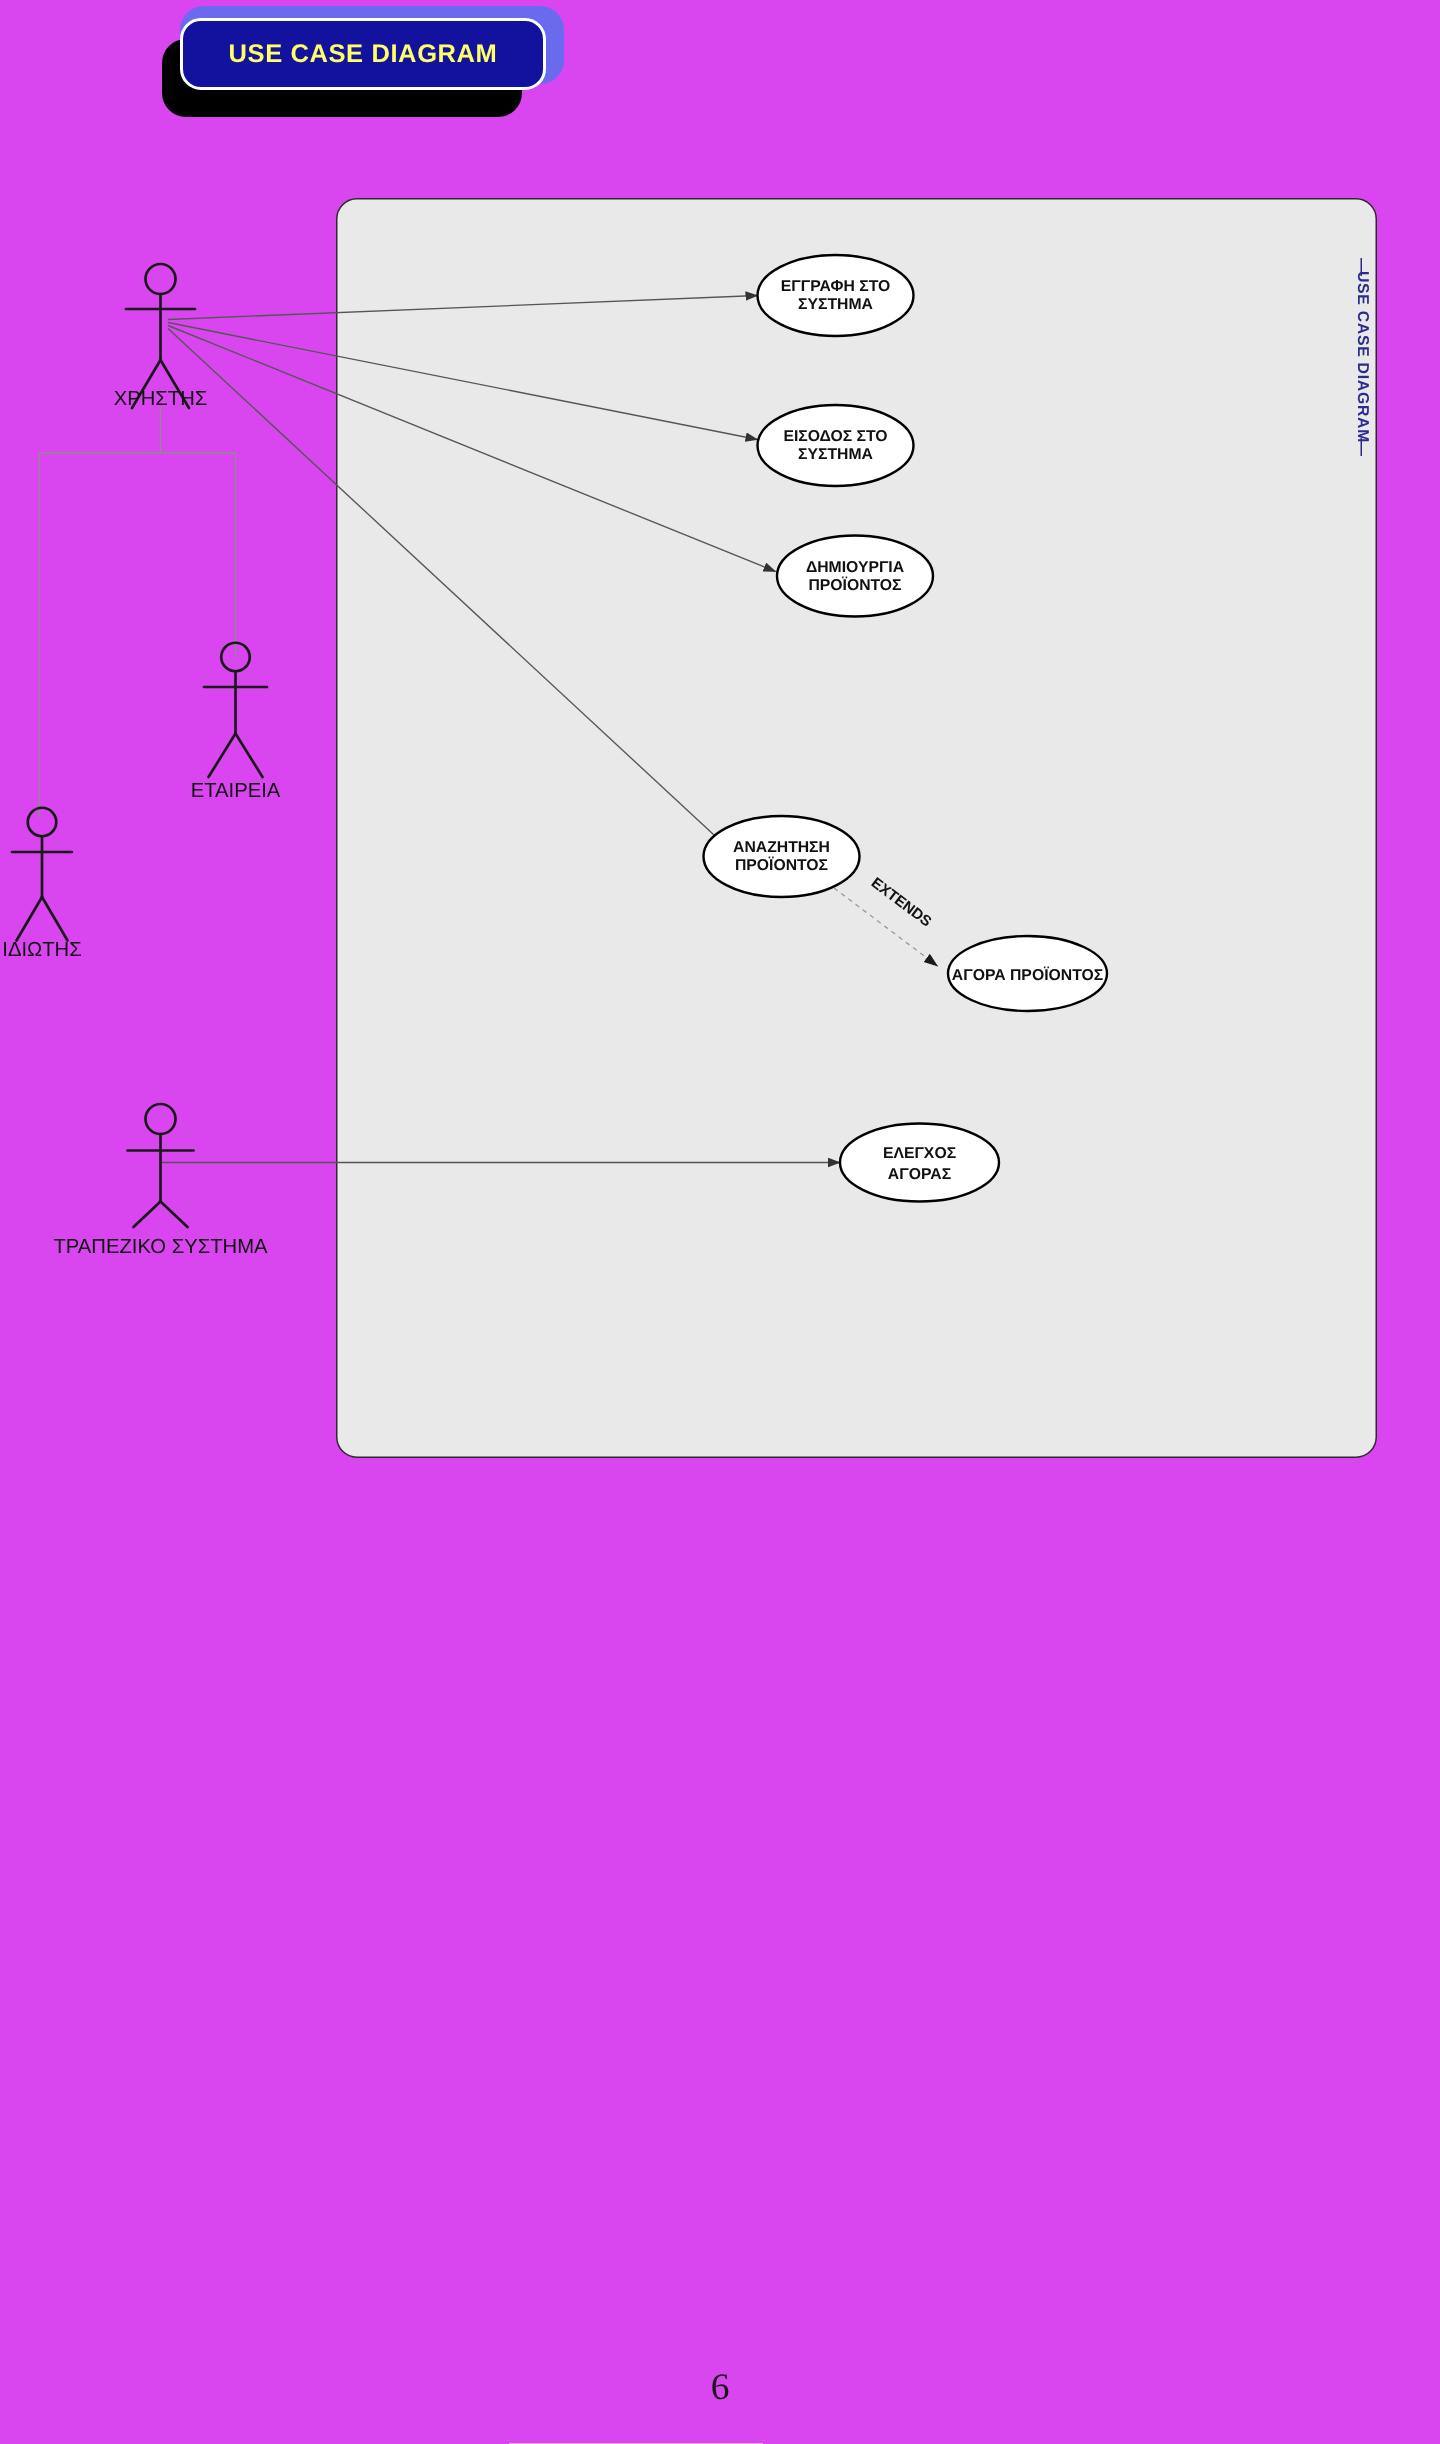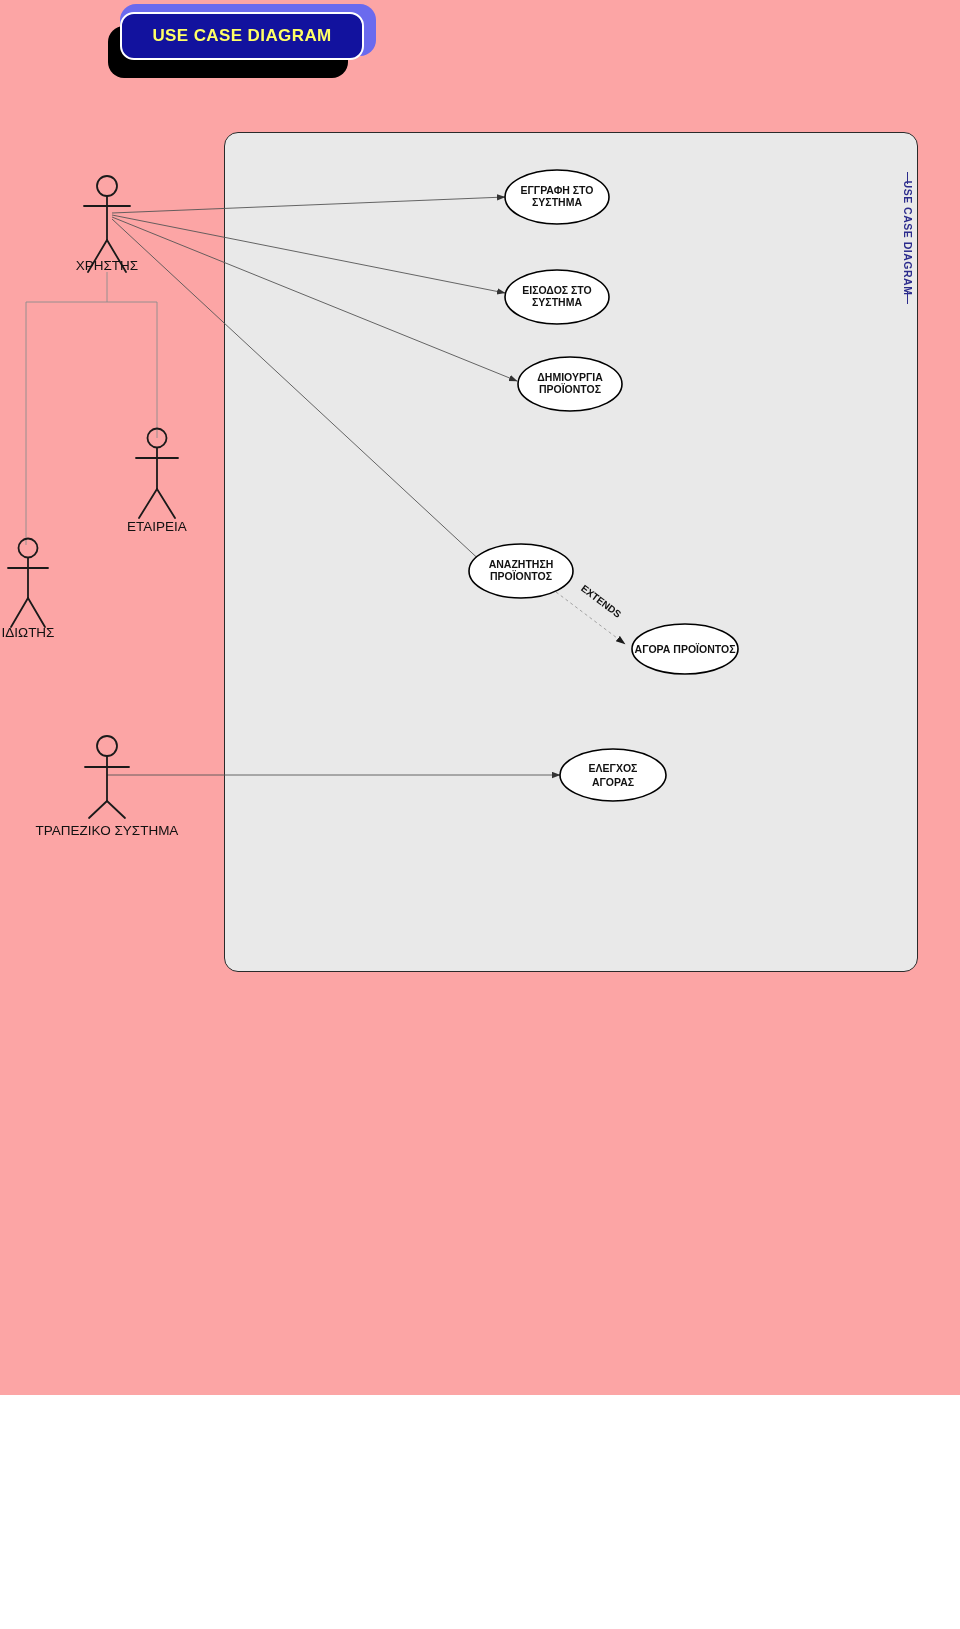--- a/index.html
+++ b/index.html
@@ -8,22 +8,22 @@
     padding: 0;
     background: #ffffff;
   }
   body {
     font-family: "Liberation Sans", sans-serif;
     -webkit-font-smoothing: antialiased;
   }
   #page {
     position: relative;
     width: 960px;
-    height: 1395px;
-    background: #fca5a5;
+    height: 1629px;
+    background: #d946ef;
     overflow: hidden;
   }
 
   
   #banner-wrap {
     position: absolute;
     left: 108px;
     top: 4px;
     width: 268px;
     height: 76px;

